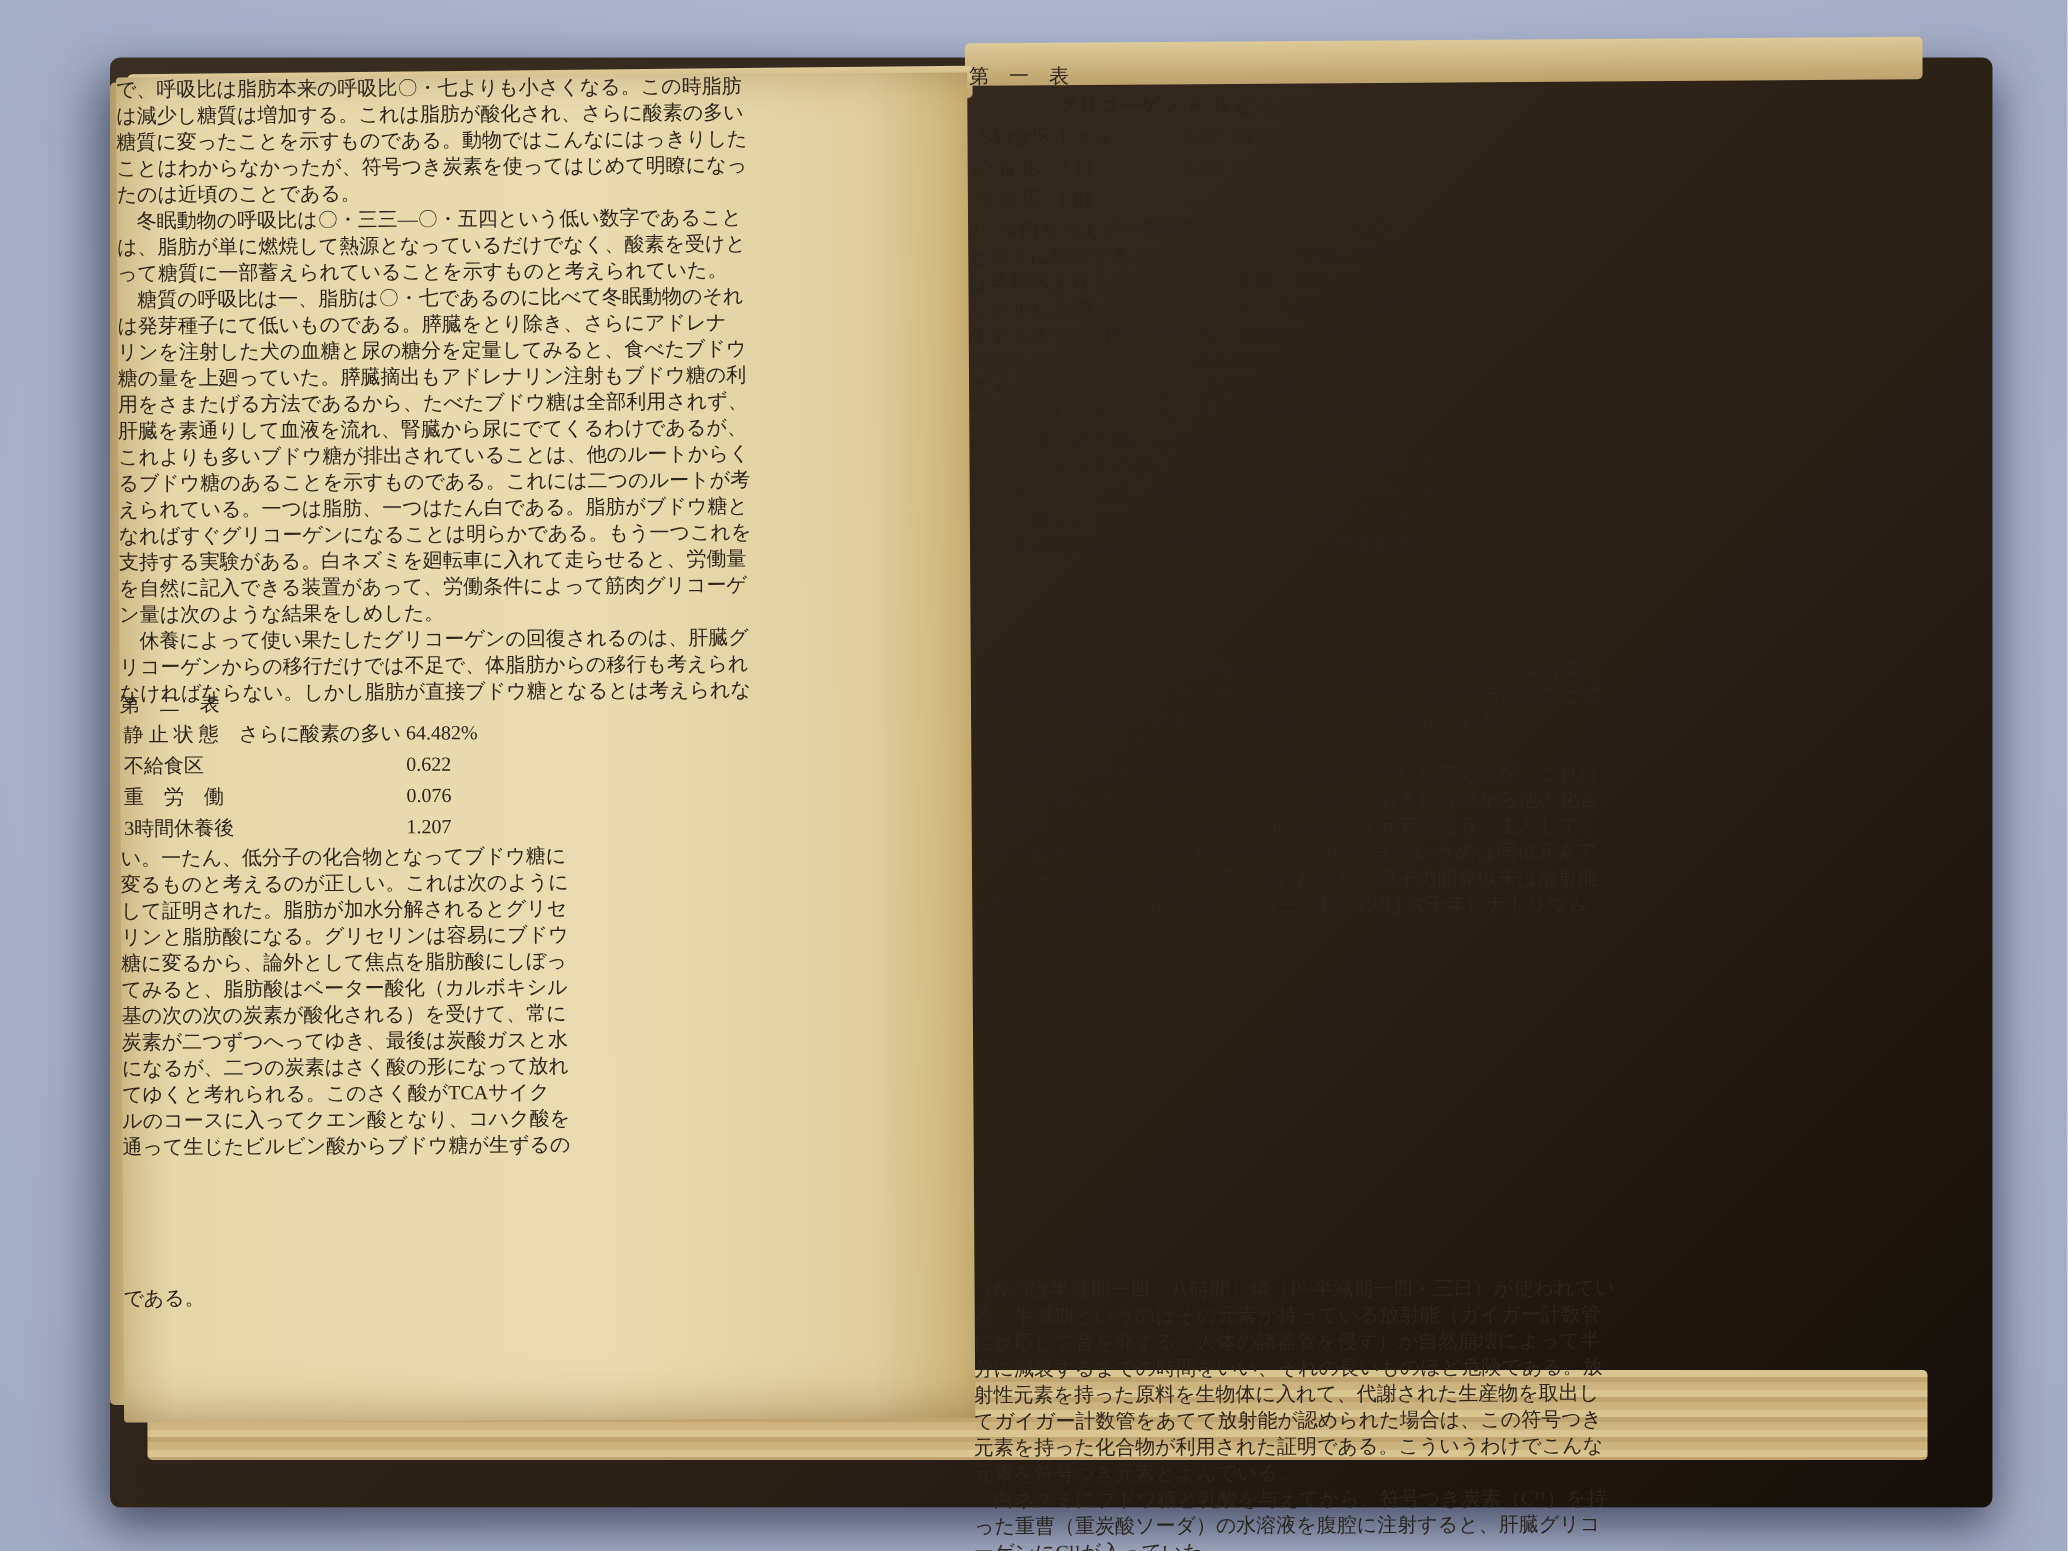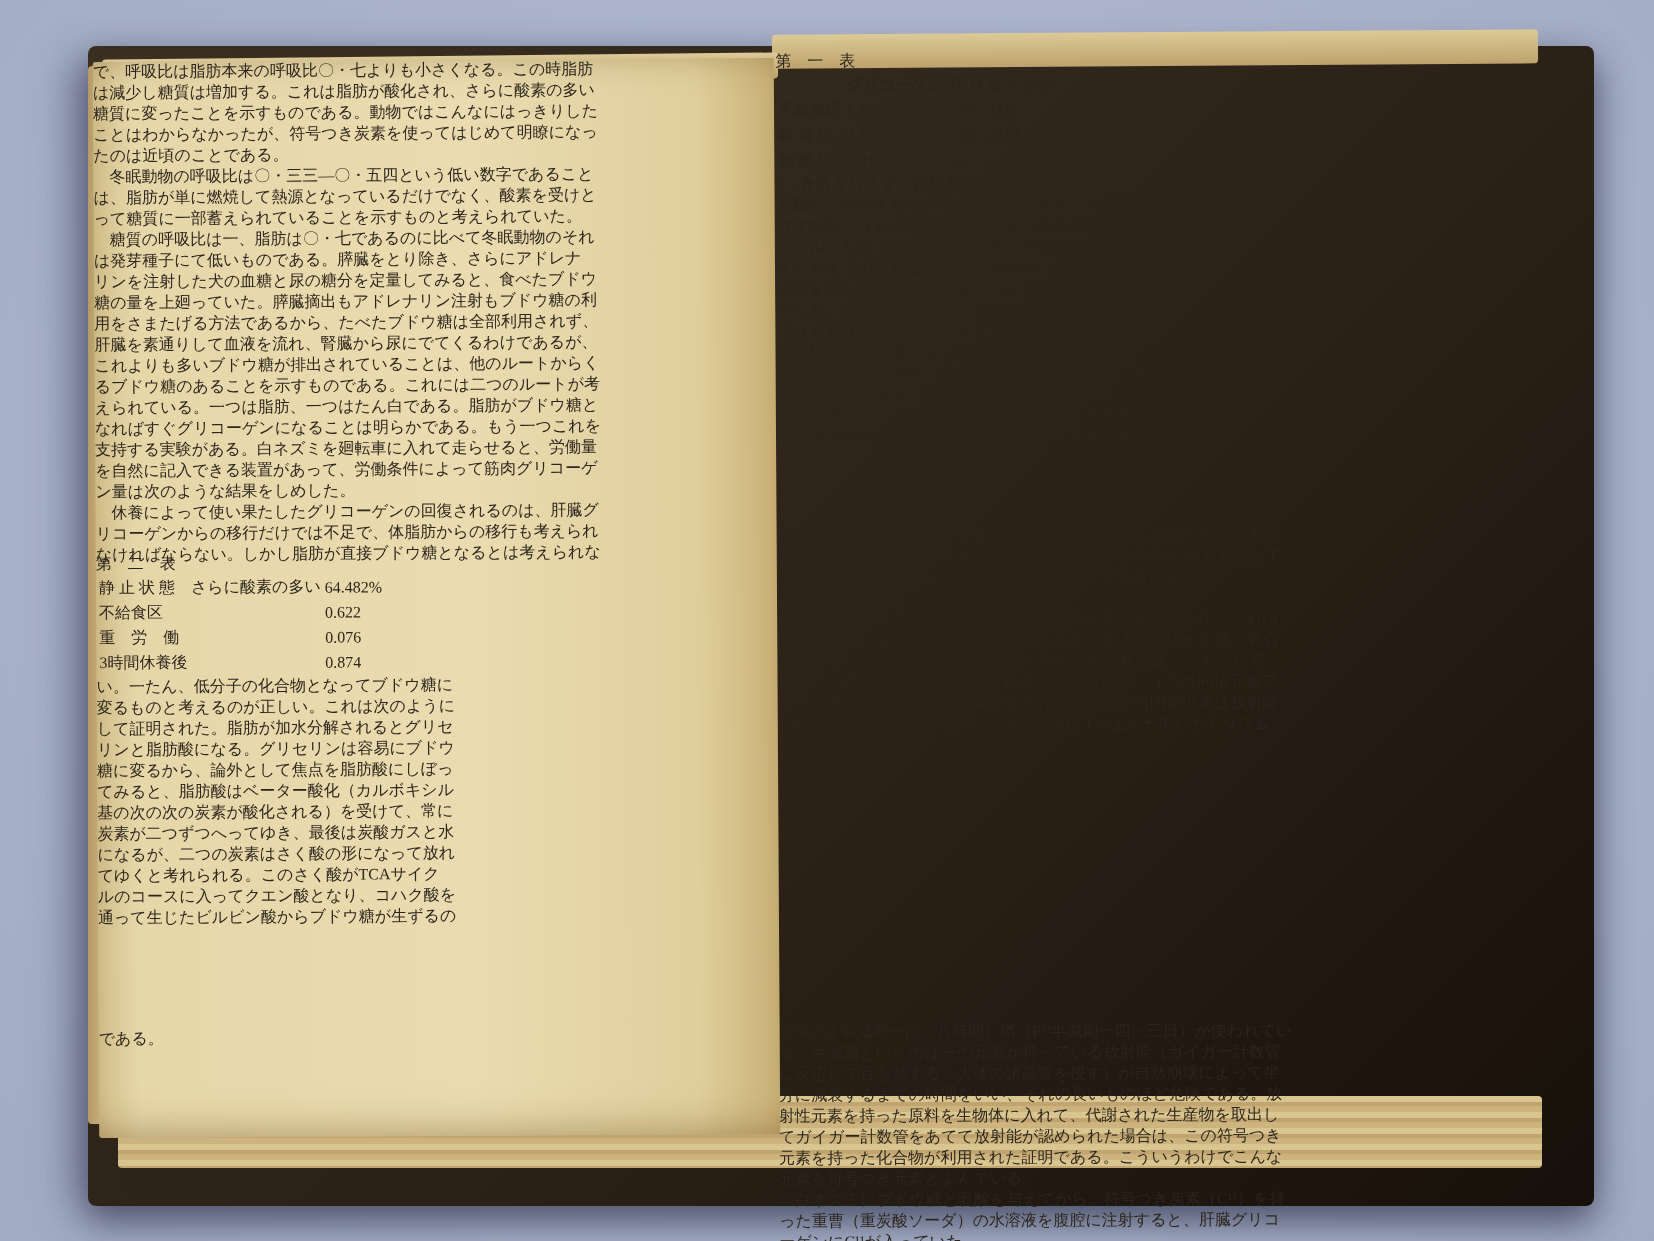--- a/index.html
+++ b/index.html
@@ -205,21 +205,21 @@
         <td class="val">0.622</td>
       </tr>
       <tr>
         <td class="lbl">重　労　働</td>
         <td class="mid"></td>
         <td class="val">0.076</td>
       </tr>
       <tr>
         <td class="lbl">3時間休養後</td>
         <td class="mid"></td>
-        <td class="val">0.874</td>
+        <td class="val">1.207</td>
       </tr>
     </tbody>
       </table>
   </div>
 
   <div class="vband" style="top:698px;right:14px;height:352px;">
       <div class="col">い。一たん、低分子の化合物となってブドウ糖に</div>
       <div class="col">変るものと考えるのが正しい。これは次のように</div>
       <div class="col">して証明された。脂肪が加水分解されるとグリセ</div>
       <div class="col">リンと脂肪酸になる。グリセリンは容易にブドウ</div>

